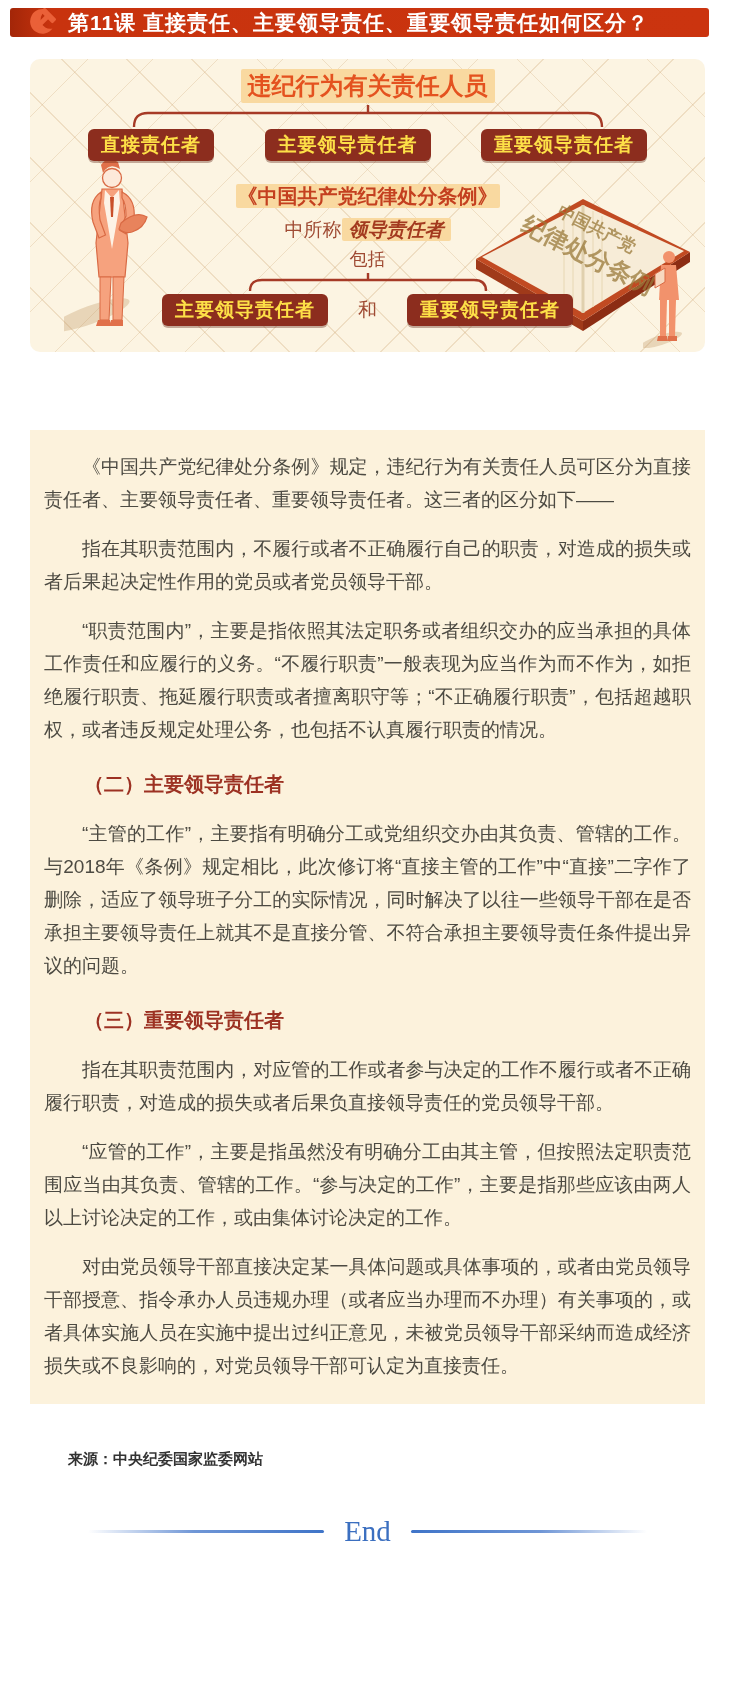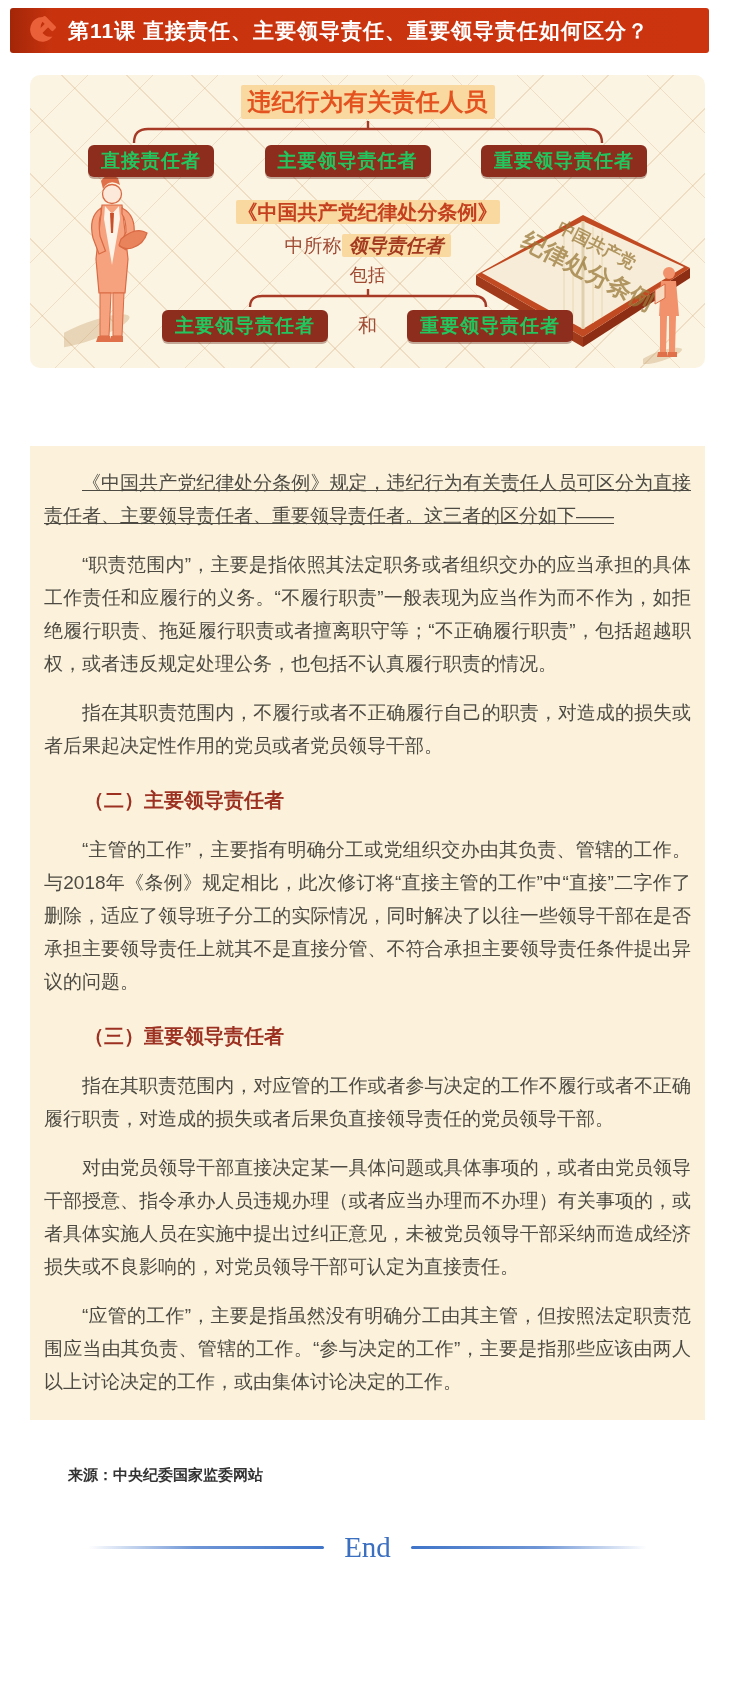--- a/index.html
+++ b/index.html
@@ -4,21 +4,21 @@
 <style>
   html,body { margin:0; padding:0; background:#ffffff; }
   .page {
     width:735px; min-height:1692px; margin:0 auto; background:#ffffff;
     font-family:"Liberation Sans","DejaVu Sans",sans-serif;
     box-sizing:border-box; padding-bottom:14px; overflow:hidden;
   }
 
   
   .banner {
-    margin:8px 26px 0 10px; height:45px; border-radius:3px;
+    margin:8px 26px 0 10px; height:29px; border-radius:3px;
     background:linear-gradient(90deg,#a32608 0%,#c8330e 6%,#cb340f 100%);
     display:flex; align-items:center; padding:0 14px; box-sizing:border-box;
   }
   .banner .emblem { width:34px; height:34px; flex:0 0 auto; margin-right:10px; display:inline-flex; }
   .banner h1 {
     margin:0; color:#ffffff; font-size:21px; font-weight:bold; letter-spacing:1px;
     font-family:"Liberation Sans","DejaVu Sans",sans-serif; white-space:nowrap;
   }
 
   
@@ -34,37 +34,37 @@
   .ig-content { position:relative; z-index:1; text-align:center; padding-top:10px;
     font-family:"Liberation Serif","DejaVu Serif",serif; }
   .hl { background:#f9d9a0; padding:1px 7px; border-radius:2px; }
   .root-label { display:inline-block; color:#e4521f; font-weight:bold; font-size:24px; }
   .ig-sub { color:#9f4a33; font-size:18px; margin-top:4px; }
   .bracket { display:block; margin:2px auto 0; }
   .box-row { display:flex; align-items:center; margin-top:2px; }
   .row1 { justify-content:space-between; padding:0 58px; }
   .row2 { justify-content:center; margin-top:3px; }
   .ig-box {
-    background:#8c2d1e; color:#22c55e; font-weight:bold; font-size:19px;
+    background:#8c2d1e; color:#fde047; font-weight:bold; font-size:19px;
     padding:3px 13px; border-radius:6px; letter-spacing:1px; white-space:nowrap;
     box-shadow:0 2px 0 rgba(90,25,12,.35);
   }
   .reg-title { color:#c4401f; font-weight:bold; font-size:20px; margin-top:22px; }
   .reg-title .hl { padding:1px 2px;font-family:Liberation Serif, serif; }
   .called-line { margin-top:7px; font-size:19px; color:#9f4a33; }
   .called-line .hl { color:#a33a1f; font-weight:bold;font-style:italic; }
   .conj { color:#9f4a33; font-size:19px; margin:0 30px; }
 
   
   .article {
     margin:78px 30px 0; background:#fcf2dc; padding:20px 14px 22px;
     font-size:19px; line-height:33px; color:#4c4a42; text-align:justify;
   }
   .article-para { margin:16px 0; text-indent:2em; }
-  .article-para:first-child { margin-top:0;text-decoration:underline; }
+  .article-para:first-child { margin-top:0; }
   .article-heading { margin:22px 0 16px; text-indent:2em; color:#9c3122; font-weight:bold; font-size:20px; }
   .article > :last-child { margin-bottom:0; }
 
   
   .source { margin:46px 0 0 68px; font-size:15px; font-weight:600; color:#333333; }
   .end-divider { margin:46px 40px 0; display:flex; align-items:center; gap:20px; padding:0 48px; }
   .end-line { flex:1; height:3px; border-radius:2px; }
   .end-line.left  { background:linear-gradient(to right, rgba(95,135,205,0) 0%, #6f96d6 45%, #3f74c8 100%); }
   .end-line.right { background:linear-gradient(to left,  rgba(95,135,205,0) 0%, #6f96d6 45%, #3f74c8 100%); }
   .end-text { color:#3b6fc0; font-size:29px; font-family:"Liberation Serif","DejaVu Serif",serif; }
@@ -160,28 +160,28 @@
       <div class="box-row row2">
         <span class="ig-box">主要领导责任者</span>
         <span class="conj">和</span>
         <span class="ig-box">重要领导责任者</span>
       </div>
     </div>
   </section>
 
   <section class="article">
       <div class="article-para">《中国共产党纪律处分条例》规定，违纪行为有关责任人员可区分为直接责任者、主要领导责任者、重要领导责任者。这三者的区分如下——</div>
+      <div class="article-para">指在其职责范围内，不履行或者不正确履行自己的职责，对造成的损失或者后果起决定性作用的党员或者党员领导干部。</div>
       <div class="article-para">“职责范围内”，主要是指依照其法定职务或者组织交办的应当承担的具体工作责任和应履行的义务。“不履行职责”一般表现为应当作为而不作为，如拒绝履行职责、拖延履行职责或者擅离职守等；“不正确履行职责”，包括超越职权，或者违反规定处理公务，也包括不认真履行职责的情况。</div>
-      <div class="article-para">指在其职责范围内，不履行或者不正确履行自己的职责，对造成的损失或者后果起决定性作用的党员或者党员领导干部。</div>
       <div class="article-heading">（二）主要领导责任者</div>
       <div class="article-para">“主管的工作”，主要指有明确分工或党组织交办由其负责、管辖的工作。与2018年《条例》规定相比，此次修订将“直接主管的工作”中“直接”二字作了删除，适应了领导班子分工的实际情况，同时解决了以往一些领导干部在是否承担主要领导责任上就其不是直接分管、不符合承担主要领导责任条件提出异议的问题。</div>
       <div class="article-heading">（三）重要领导责任者</div>
       <div class="article-para">指在其职责范围内，对应管的工作或者参与决定的工作不履行或者不正确履行职责，对造成的损失或者后果负直接领导责任的党员领导干部。</div>
+      <div class="article-para">“应管的工作”，主要是指虽然没有明确分工由其主管，但按照法定职责范围应当由其负责、管辖的工作。“参与决定的工作”，主要是指那些应该由两人以上讨论决定的工作，或由集体讨论决定的工作。</div>
       <div class="article-para">对由党员领导干部直接决定某一具体问题或具体事项的，或者由党员领导干部授意、指令承办人员违规办理（或者应当办理而不办理）有关事项的，或者具体实施人员在实施中提出过纠正意见，未被党员领导干部采纳而造成经济损失或不良影响的，对党员领导干部可认定为直接责任。</div>
-      <div class="article-para">“应管的工作”，主要是指虽然没有明确分工由其主管，但按照法定职责范围应当由其负责、管辖的工作。“参与决定的工作”，主要是指那些应该由两人以上讨论决定的工作，或由集体讨论决定的工作。</div>
     </section>
 
   <div class="source">来源：中央纪委国家监委网站</div>
 
   <div class="end-divider">
     <span class="end-line left"></span>
     <span class="end-text">End</span>
     <span class="end-line right"></span>
   </div>
 

